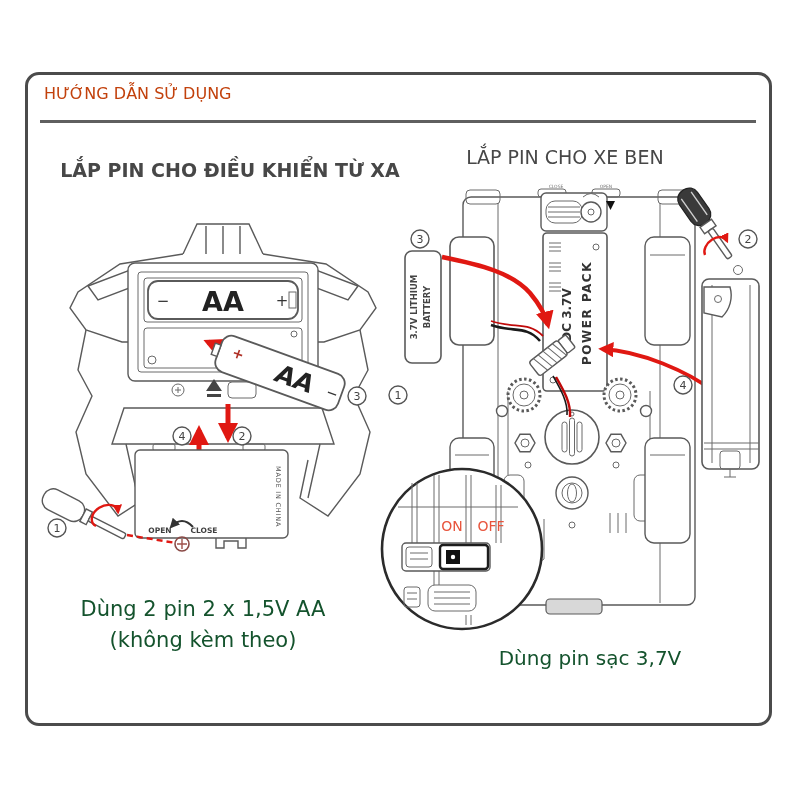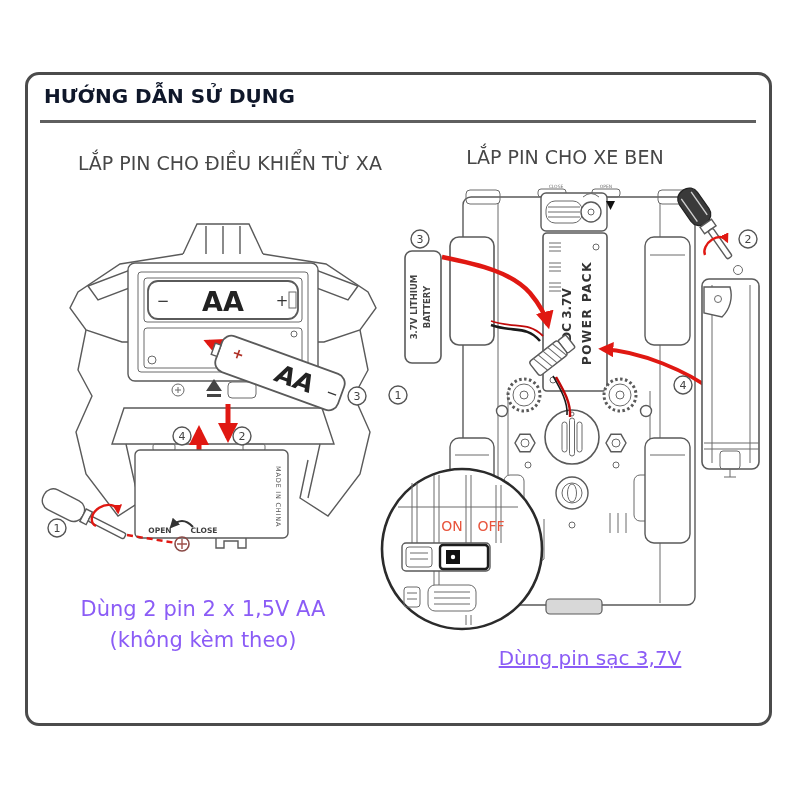--- a/index.html
+++ b/index.html
@@ -1,27 +1,27 @@
 <!DOCTYPE html>
 <html><head>
 <meta charset="utf-8">
 <style>
   html,body{margin:0;padding:0;background:#ffffff;}
   #screen{position:relative;width:800px;height:800px;background:#ffffff;overflow:hidden;
           font-family:"DejaVu Sans","Liberation Sans",sans-serif;color:#3d3d3d;}
   .frame{position:absolute;left:25px;top:72px;width:741px;height:648px;
          border:3px solid #4b4b4b;border-radius:14px;background:#fff;}
-  .title{position:absolute;left:44px;top:84px;font-size:20px;font-weight:bold;color:#0f172a;letter-spacing:0px;}
+  .title{position:absolute;left:44px;top:84px;font-size:16px;font-weight:normal;color:#c2410c;letter-spacing:0px;}
   .title-rule{position:absolute;left:40px;top:120px;width:716px;height:3px;background:#5f5f5f;}
   .heading{position:absolute;font-size:19px;color:#474747;text-align:center;}
-  .heading.left{left:40px;top:152px;width:380px;}
+  .heading.left{left:40px;top:159px;width:380px;font-weight:bold;}
   .heading.right{left:400px;top:146px;width:330px;}
-  .caption{position:absolute;text-align:center;color:#8b5cf6;}
+  .caption{position:absolute;text-align:center;color:#14532d;}
   .caption.left{left:48px;top:594px;width:310px;font-size:21px;line-height:31px;}
-  .caption.right{left:405px;top:644px;width:370px;font-size:20px;line-height:29px;text-decoration:underline;}
+  .caption.right{left:405px;top:644px;width:370px;font-size:20px;line-height:29px;}
   svg{position:absolute;overflow:visible;}
   svg text{font-family:"DejaVu Sans","Liberation Sans",sans-serif;}
   .ln{stroke:#5a5a5a;stroke-width:1.4;fill:none;}
   .lnw{stroke:#5a5a5a;stroke-width:1.4;fill:#ffffff;}
   .thin{stroke:#6a6a6a;stroke-width:1;fill:none;}
   .red{stroke:#e01812;fill:none;}
   .badge{stroke:#555;stroke-width:1.4;fill:#fff;}
   .badge-t{font-size:11px;fill:#444;text-anchor:middle;}
   .smallcap{font-size:7.5px;font-weight:bold;fill:#3f3f3f;text-anchor:middle;}
 </style>

